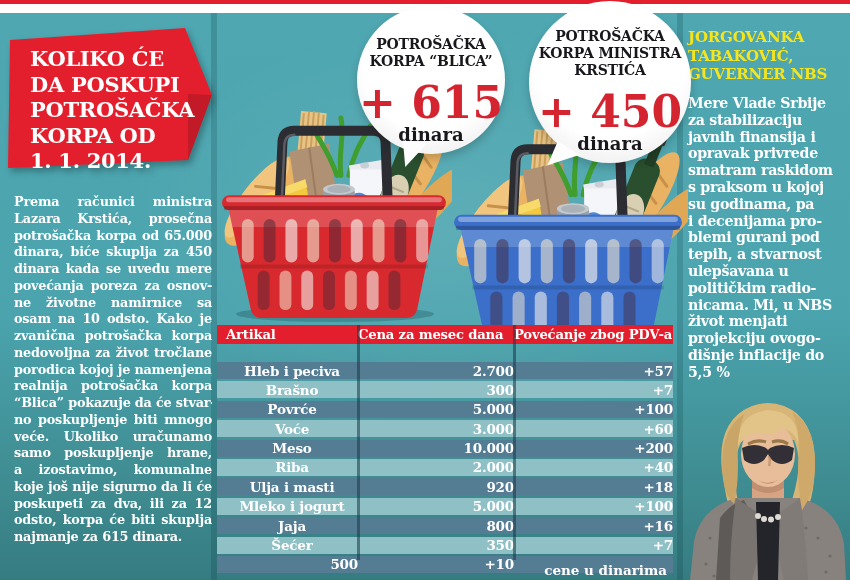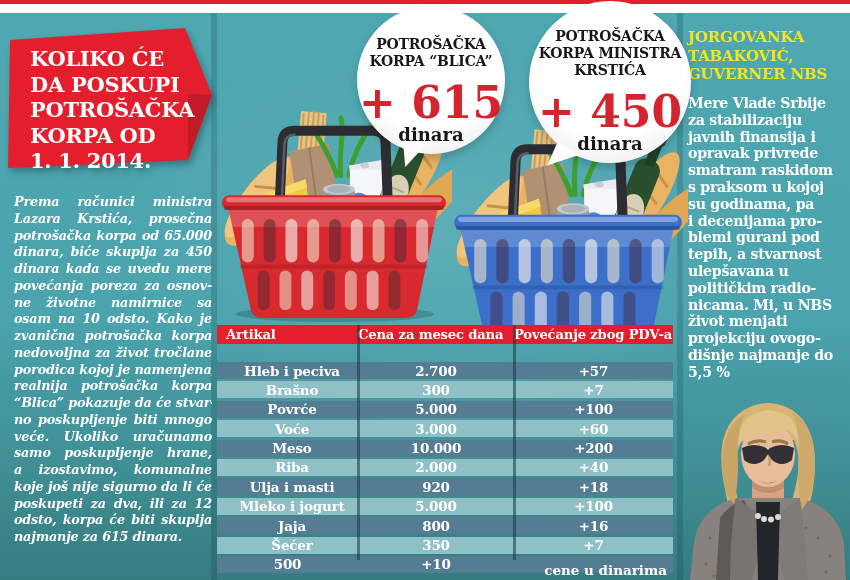--- a/index.html
+++ b/index.html
@@ -18,21 +18,21 @@
   
   .banner { position:absolute; left:4px; top:16px; width:232px; height:164px; z-index:7;
             filter:drop-shadow(3px 4px 3px rgba(0,0,0,0.28)); }
   .banner svg { position:absolute; left:0; top:0; }
   .banner-text { position:absolute; left:26px; top:30px; font-size:21px; line-height:25.5px;
                  color:#fff; white-space:pre-line; letter-spacing:-0.3px; }
 
   
   .left-para { position:absolute; left:14px; top:194px; width:198px; color:#fff;
                font-size:12.8px; line-height:16.75px; letter-spacing:-0.2px; overflow:hidden; z-index:3; }
-  .left-para .tline { text-align:justify; text-align-last:justify; white-space:nowrap;font-style:italic; }
+  .left-para .tline { text-align:justify; text-align-last:justify; white-space:nowrap; }
   .left-para .tline.last { text-align-last:left; }
 
   
   .basket { position:absolute; z-index:3; }
   .basket-red  { left:214px; top:110px; width:238px; height:213px; z-index:4; }
   .basket-blue { left:446px; top:128px; width:242px; height:217px; }
 
   
   .bubble { position:absolute; border-radius:50%; z-index:6; box-sizing:border-box; text-align:center;
             background:radial-gradient(circle at 50% 38%, #ffffff 58%, #f2f2f2 78%, #d7d7d7 100%);
@@ -47,21 +47,21 @@
   .b2 .tail { left:20px; bottom:-9px;  border-left:4px solid transparent; border-right:22px solid transparent; transform:rotate(32deg); }
 
   
   .table { position:absolute; left:217px; top:325px; width:456px; z-index:5; }
   .thead, .tr { display:grid; grid-template-columns:141px 156px 159px; align-items:center; }
   .thead { background:var(--c-accent-red,#e41f2d); height:19px; margin-bottom:18px; }
   .th { color:#fff; font-size:13.2px; text-align:left; letter-spacing:-0.2px; }
   .th.c1 { text-align:left; padding-left:9px; }
   .tr { background:var(--c-row-dark,#547d94); height:17px; margin-bottom:2.4px; }
   .tr.alt { background:var(--c-row-light,#8fc0c5); }
-  .td { color:#fff; font-size:13.5px; text-align:center; letter-spacing:-0.2px; }
+  .td { color:#fff; font-size:13.5px; text-align:right; letter-spacing:-0.2px; }
   .td.c1 { text-align:center; padding-left:9px; }
   .vline { position:absolute; top:0; height:235px; width:3px; background:rgba(23,55,70,0.55); }
   .v1 { left:139.5px; } .v2 { left:295.5px; }
   .footnote { position:absolute; right:6px; top:237px; color:#fff; font-size:13.5px; }
 
   
   .right-head { position:absolute; left:688px; top:28px; width:158px; z-index:3;
                 color:var(--c-highlight-yellow,#f6e41c); font-size:15px; line-height:18.5px;
                 white-space:pre-line; letter-spacing:-0.2px; }
   .right-para { position:absolute; left:688px; top:95px; width:160px; color:#fff;
@@ -304,21 +304,21 @@
       <div class="tline">s praksom u kojoj</div>
       <div class="tline">su godinama, pa</div>
       <div class="tline">i decenijama pro-</div>
       <div class="tline">blemi gurani pod</div>
       <div class="tline">tepih, a stvarnost</div>
       <div class="tline">ulepšavana u</div>
       <div class="tline">političkim radio-</div>
       <div class="tline">nicama. Mi, u NBS</div>
       <div class="tline">život menjati</div>
       <div class="tline">projekciju ovogo-</div>
-      <div class="tline">dišnje najmanje do</div>
+      <div class="tline">dišnje inflacije do</div>
       <div class="tline last">5,5 %</div>
     </div>
 
   <svg class="portrait" viewBox="0 0 164 192">
     <g>
       <path d="M38,96 Q26,34 66,18 Q82,12 98,18 Q134,32 128,92 Q126,116 118,126 L106,112 Q118,74 108,52 L56,52 Q44,76 52,114 L44,122 Q40,110 38,96 Z" fill="#d7b577"></path>
       <path d="M66,92 L98,92 L98,126 L66,126 Z" fill="#d8a383"></path>
       <path d="M66,100 Q82,110 98,100 L98,92 L66,92 Z" fill="#c08e70"></path>
       <ellipse cx="82" cy="66" rx="27" ry="33" fill="#e7bd9a"></ellipse>
       <path d="M62,56 q9,-5 18,-2 M86,54 q9,-3 16,2" stroke="#9a7848" stroke-width="3" fill="none"></path>

